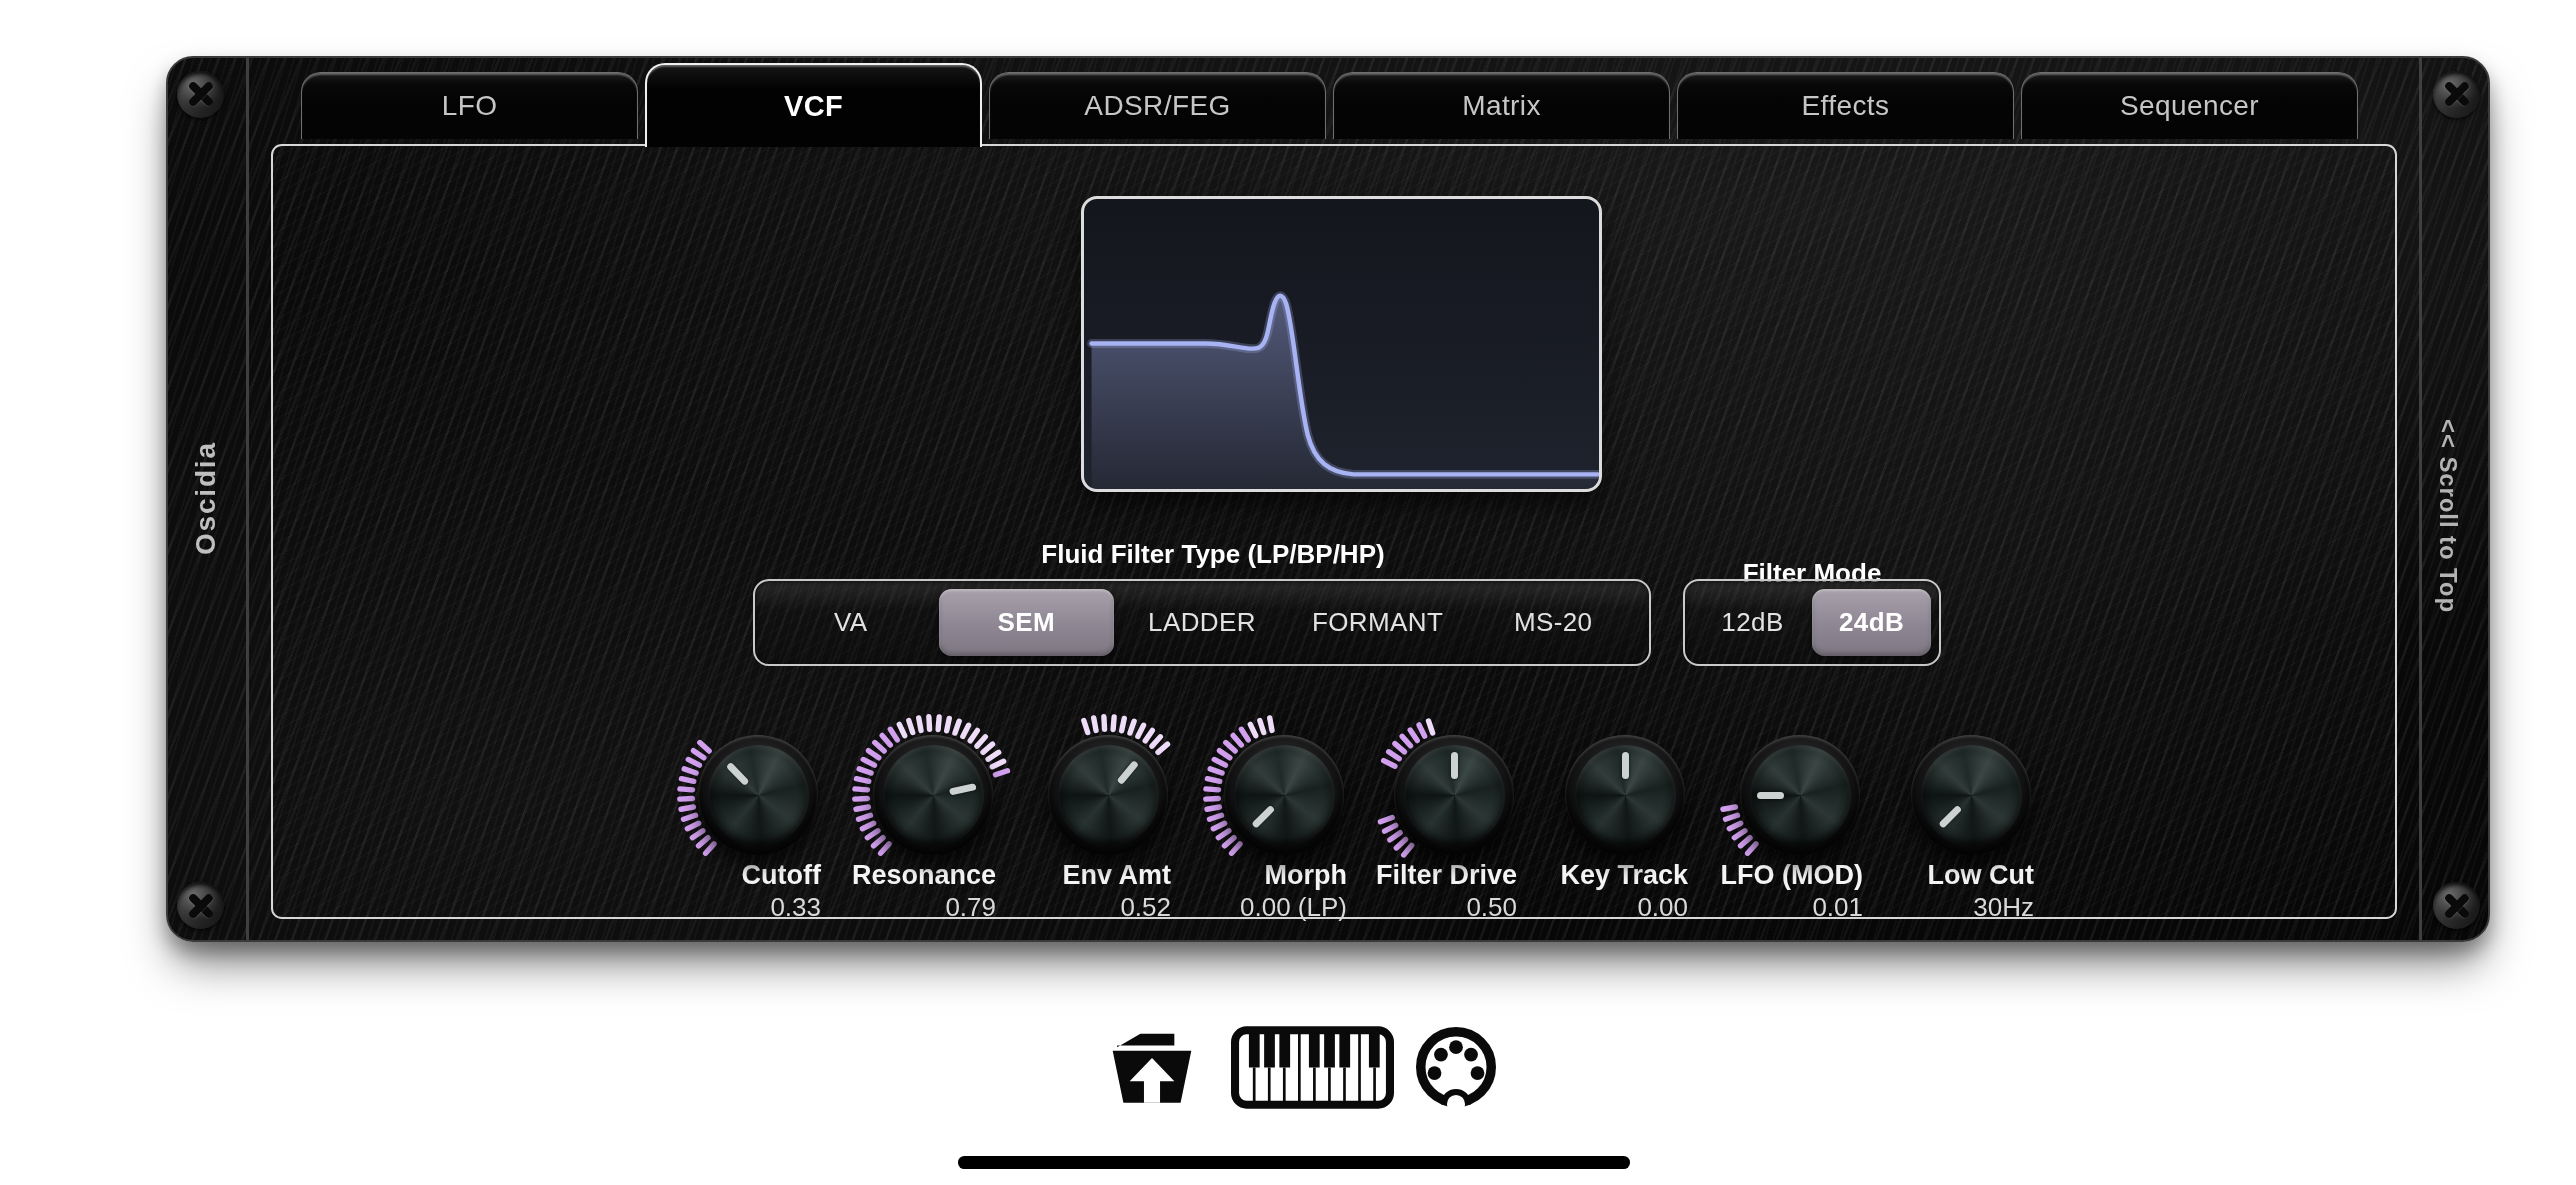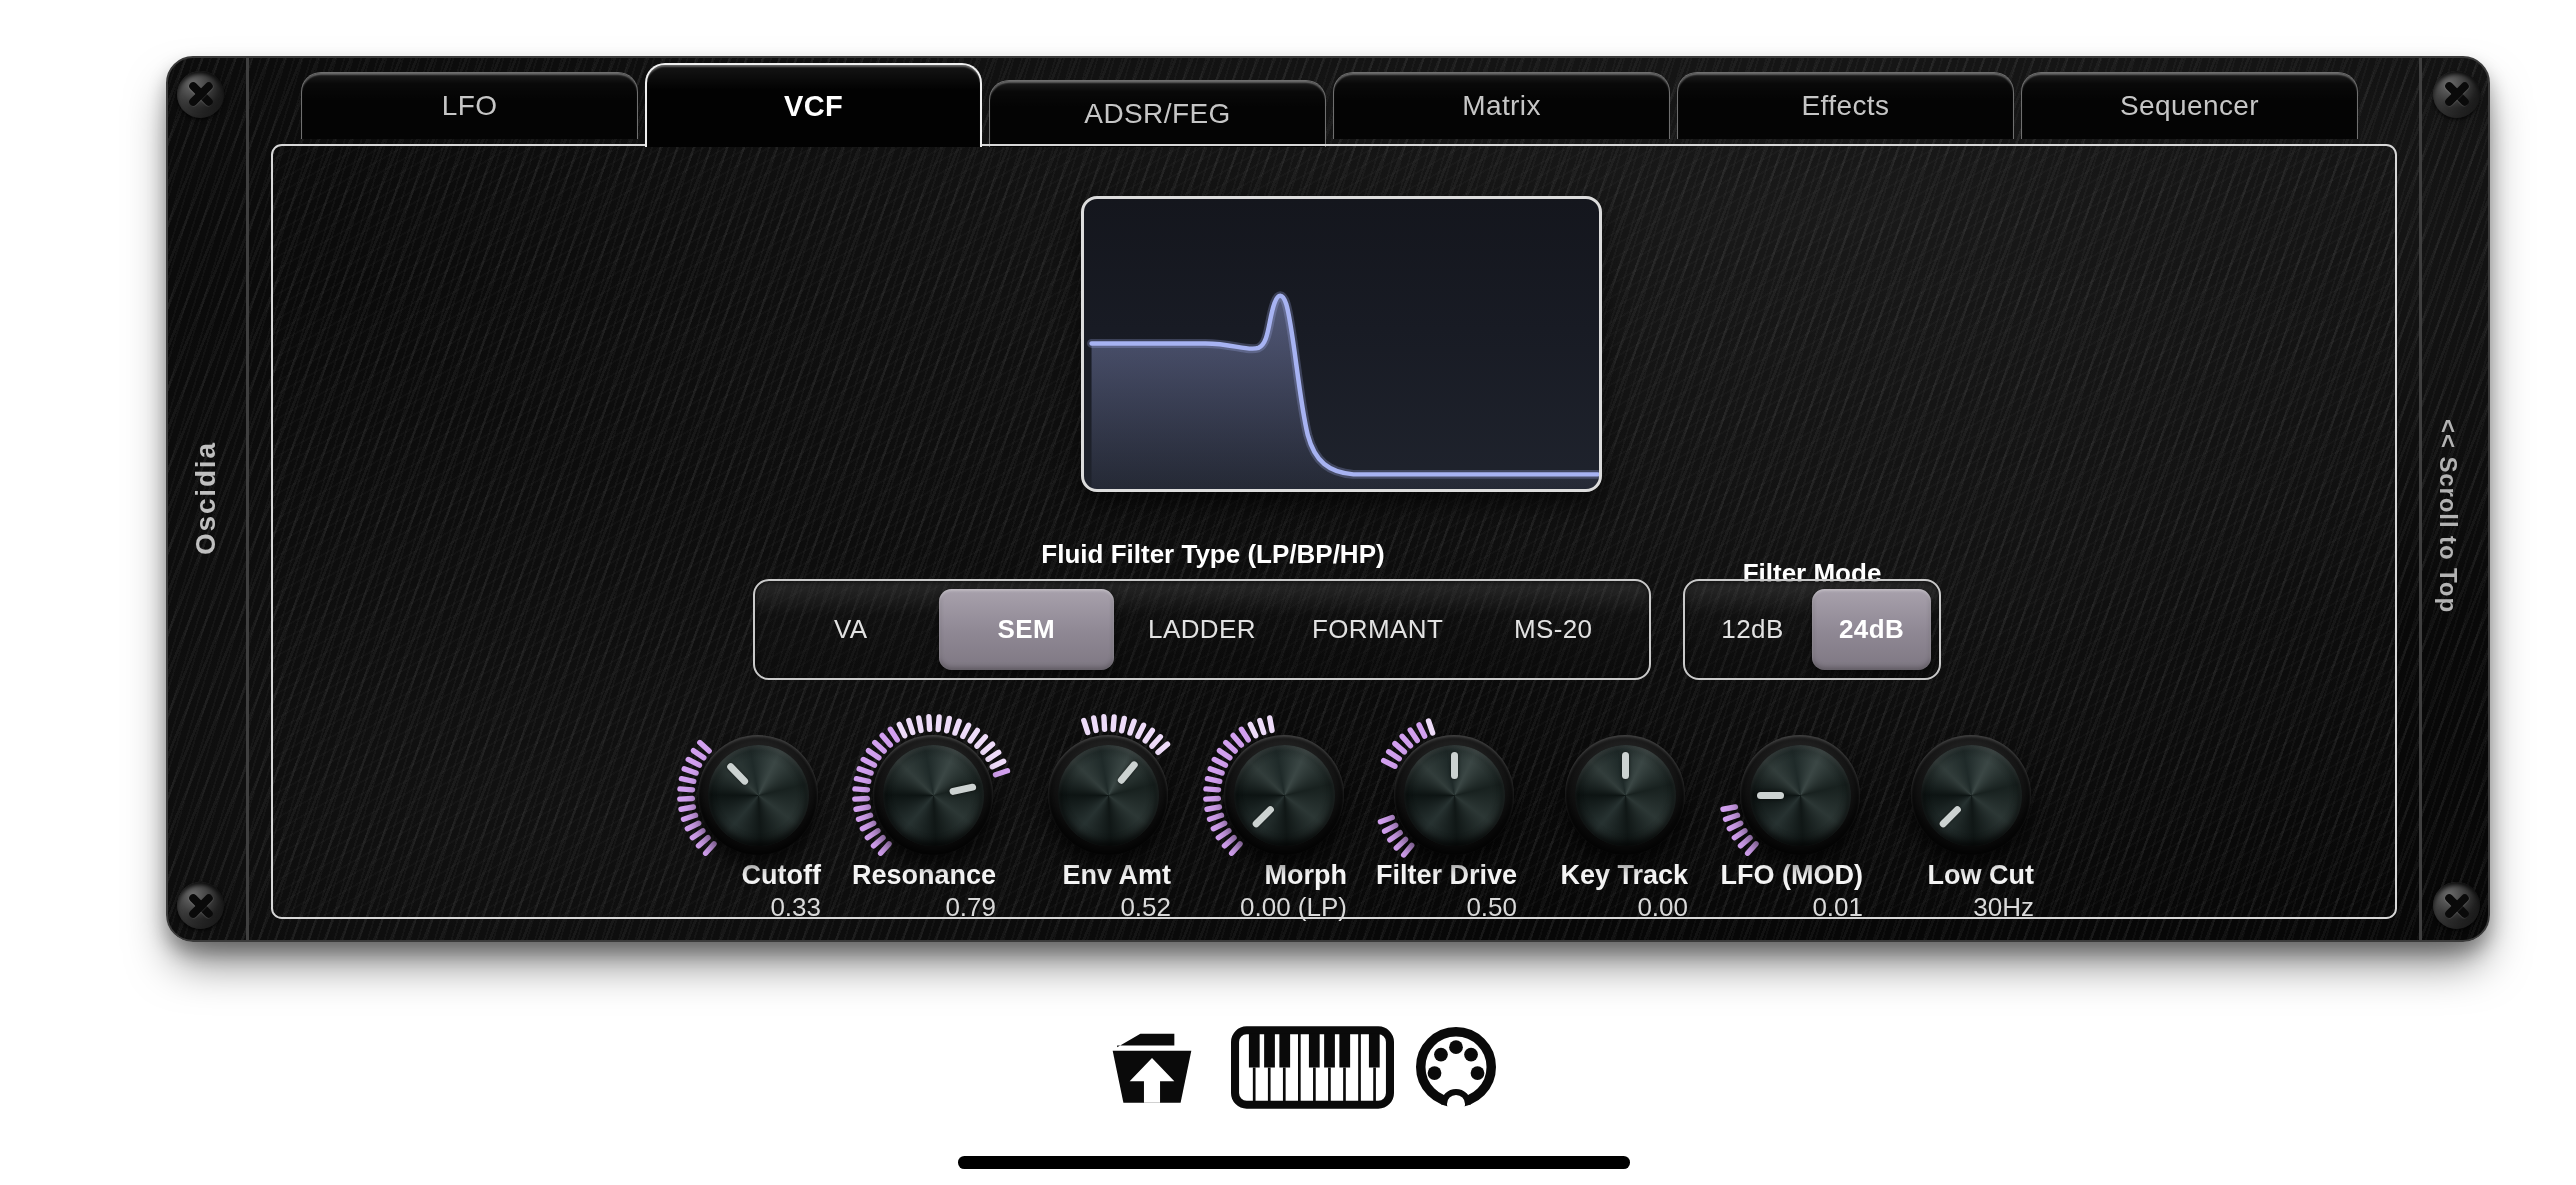--- a/index.html
+++ b/index.html
@@ -61,21 +61,21 @@
   .graph{position:absolute;left:808px;top:50px;width:521px;height:296px;box-sizing:border-box;
     border:3.6px solid #dcdcdc;border-radius:16px;overflow:hidden;
     background:linear-gradient(180deg,#14161d 0%,#181b24 45%,#1f232d 100%);
     box-shadow:0 12.6px 23.4px rgba(0,0,0,0.55);}
   .graph svg{position:absolute;left:0;top:0;}
 
   .ctl-label{position:absolute;color:#ffffff;font-weight:bold;font-size:26px;
     transform:translateX(-50%);white-space:nowrap;}
 
   
-  .seg{position:absolute;top:433px;height:101px;box-sizing:border-box;display:flex;
+  .seg{position:absolute;top:433px;height:87px;box-sizing:border-box;display:flex;
     border:2.7px solid #c9c9c9;border-radius:16px;align-items:stretch;padding:8px;
     background:linear-gradient(180deg, rgba(80,80,80,0.40), rgba(22,22,22,0.25) 35%, rgba(8,8,8,0.25));
     box-shadow:inset 0 1.8px 5.4px rgba(0,0,0,0.6);}
   .seg.types{left:480px;width:898px;} .seg.mode{left:1410px;width:258px;}
   .seg-opt{flex:1;display:flex;align-items:center;justify-content:center;cursor:pointer;
     color:#e2e2e2;font-size:26px;letter-spacing:0.4px;border-radius:12.6px;}
   .seg-opt.selected{font-weight:bold;color:#ffffff;
     background:linear-gradient(180deg,#a8a1ac,#8e8793 55%,#7f7883);
     box-shadow:inset 0 1.8px 2.7px rgba(255,255,255,0.35), inset 0 -2.7px 5.4px rgba(0,0,0,0.25), 0 2.7px 7.2px rgba(0,0,0,0.5);}
 
@@ -119,21 +119,21 @@
   <div class="brand-vert">Oscidia</div>
   <div class="scroll-vert">&lt;&lt; Scroll to Top</div>
 
   <div class="tab-bar">
       <div class="tab" style="left: 0px;">
         <span>LFO</span>
       </div>
       <div class="tab active" style="left: 344px;">
         <span>VCF</span>
       </div>
-      <div class="tab" style="left: 688px; margin-top: 8px;">
+      <div class="tab" style="left: 688px;">
         <span>ADSR/FEG</span>
       </div>
       <div class="tab" style="left: 1032px;">
         <span>Matrix</span>
       </div>
       <div class="tab" style="left: 1376px;">
         <span>Effects</span>
       </div>
       <div class="tab" style="left: 1720px;">
         <span>Sequencer</span>

